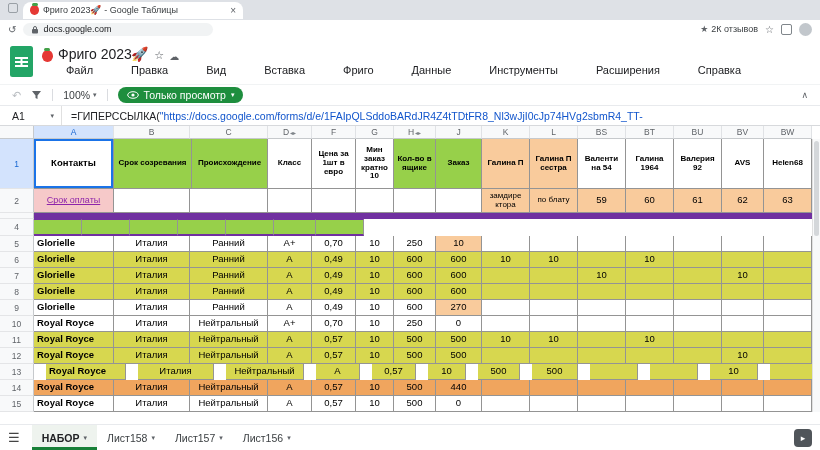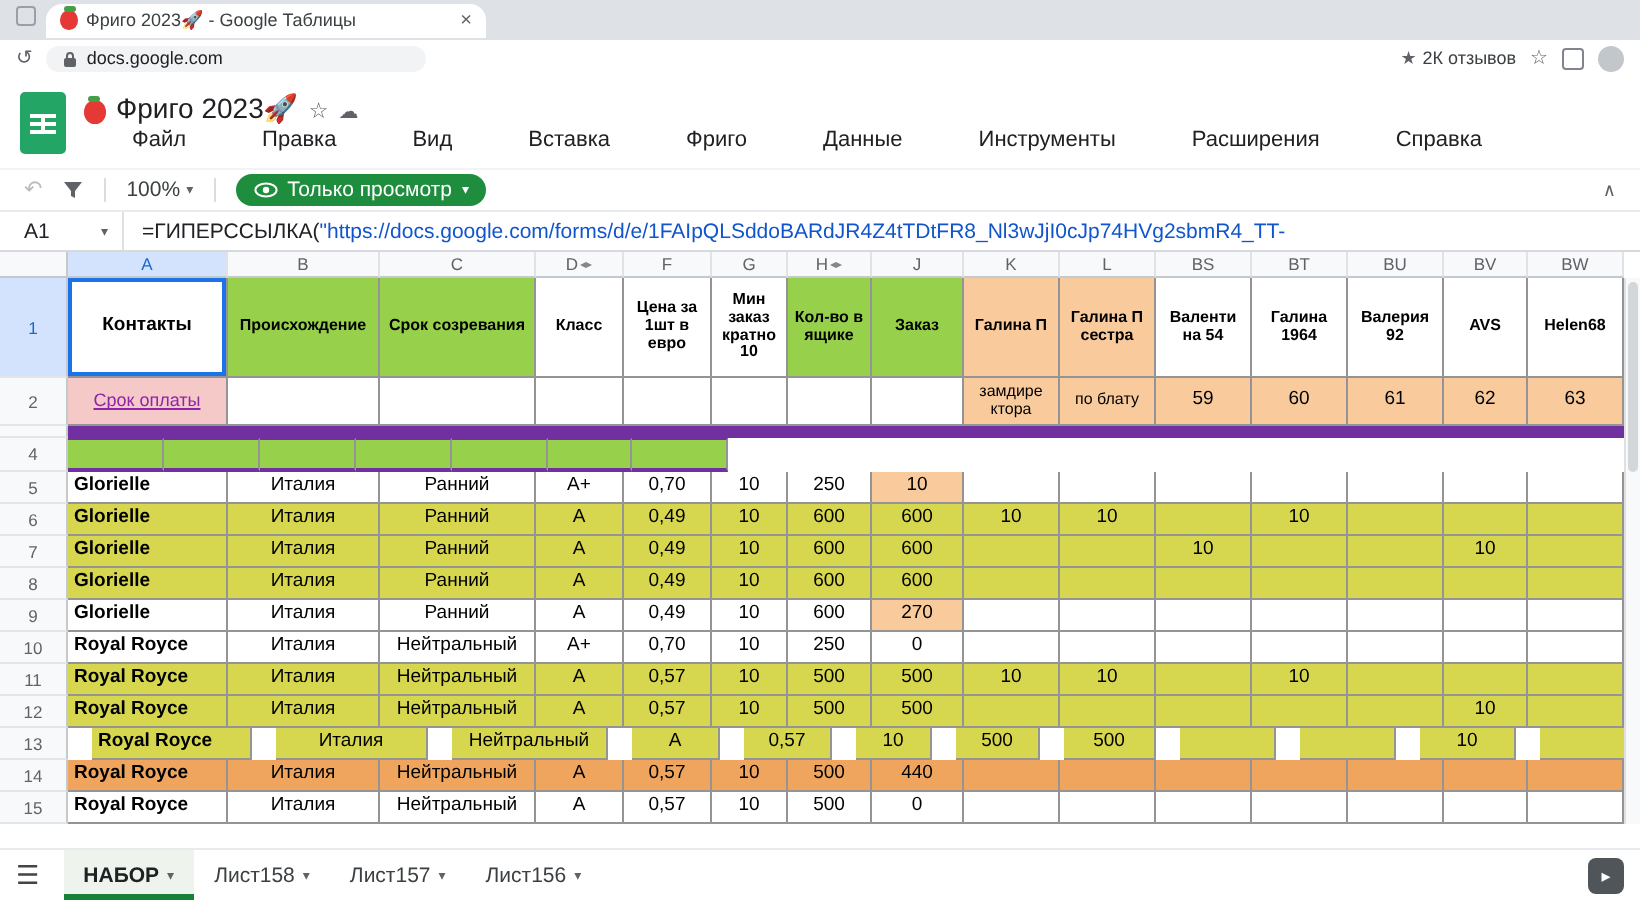--- a/index.html
+++ b/index.html
@@ -206,22 +206,22 @@
           <div class="ch" style="width: 48px;">BT</div>
           <div class="ch" style="width: 48px;">BU</div>
           <div class="ch" style="width: 42px;">BV</div>
           <div class="ch" style="width: 48px;">BW</div>
         </div>
     </div>
     <div>
         <div class="grow" style="height: 50px;">
           <div class="rn rnsel">1</div>
           <div class="cell h1 sel kont" style="width: 80px;">Контакты</div>
+          <div class="cell h1" style="width: 78px; background: rgb(151, 208, 74);">Срок созревания</div>
           <div class="cell h1" style="width: 76px; background: rgb(151, 208, 74);">Происхождение</div>
-          <div class="cell h1" style="width: 78px; background: rgb(151, 208, 74);">Срок созревания</div>
           <div class="cell h1" style="width: 44px;">Класс</div>
           <div class="cell h1" style="width: 44px;">Цена за 1шт в евро</div>
           <div class="cell h1" style="width: 38px;">Мин заказ кратно 10</div>
           <div class="cell h1" style="width: 42px; background: rgb(151, 208, 74);">Кол-во в ящике</div>
           <div class="cell h1" style="width: 46px; background: rgb(151, 208, 74);">Заказ</div>
           <div class="cell h1" style="width: 48px; background: rgb(249, 203, 156);">Галина П</div>
           <div class="cell h1" style="width: 48px; background: rgb(249, 203, 156);">Галина П сестра</div>
           <div class="cell h1 n" style="width: 48px;">Валенти на 54</div>
           <div class="cell h1 n" style="width: 48px;">Галина 1964</div>
           <div class="cell h1 n" style="width: 48px;">Валерия 92</div>

